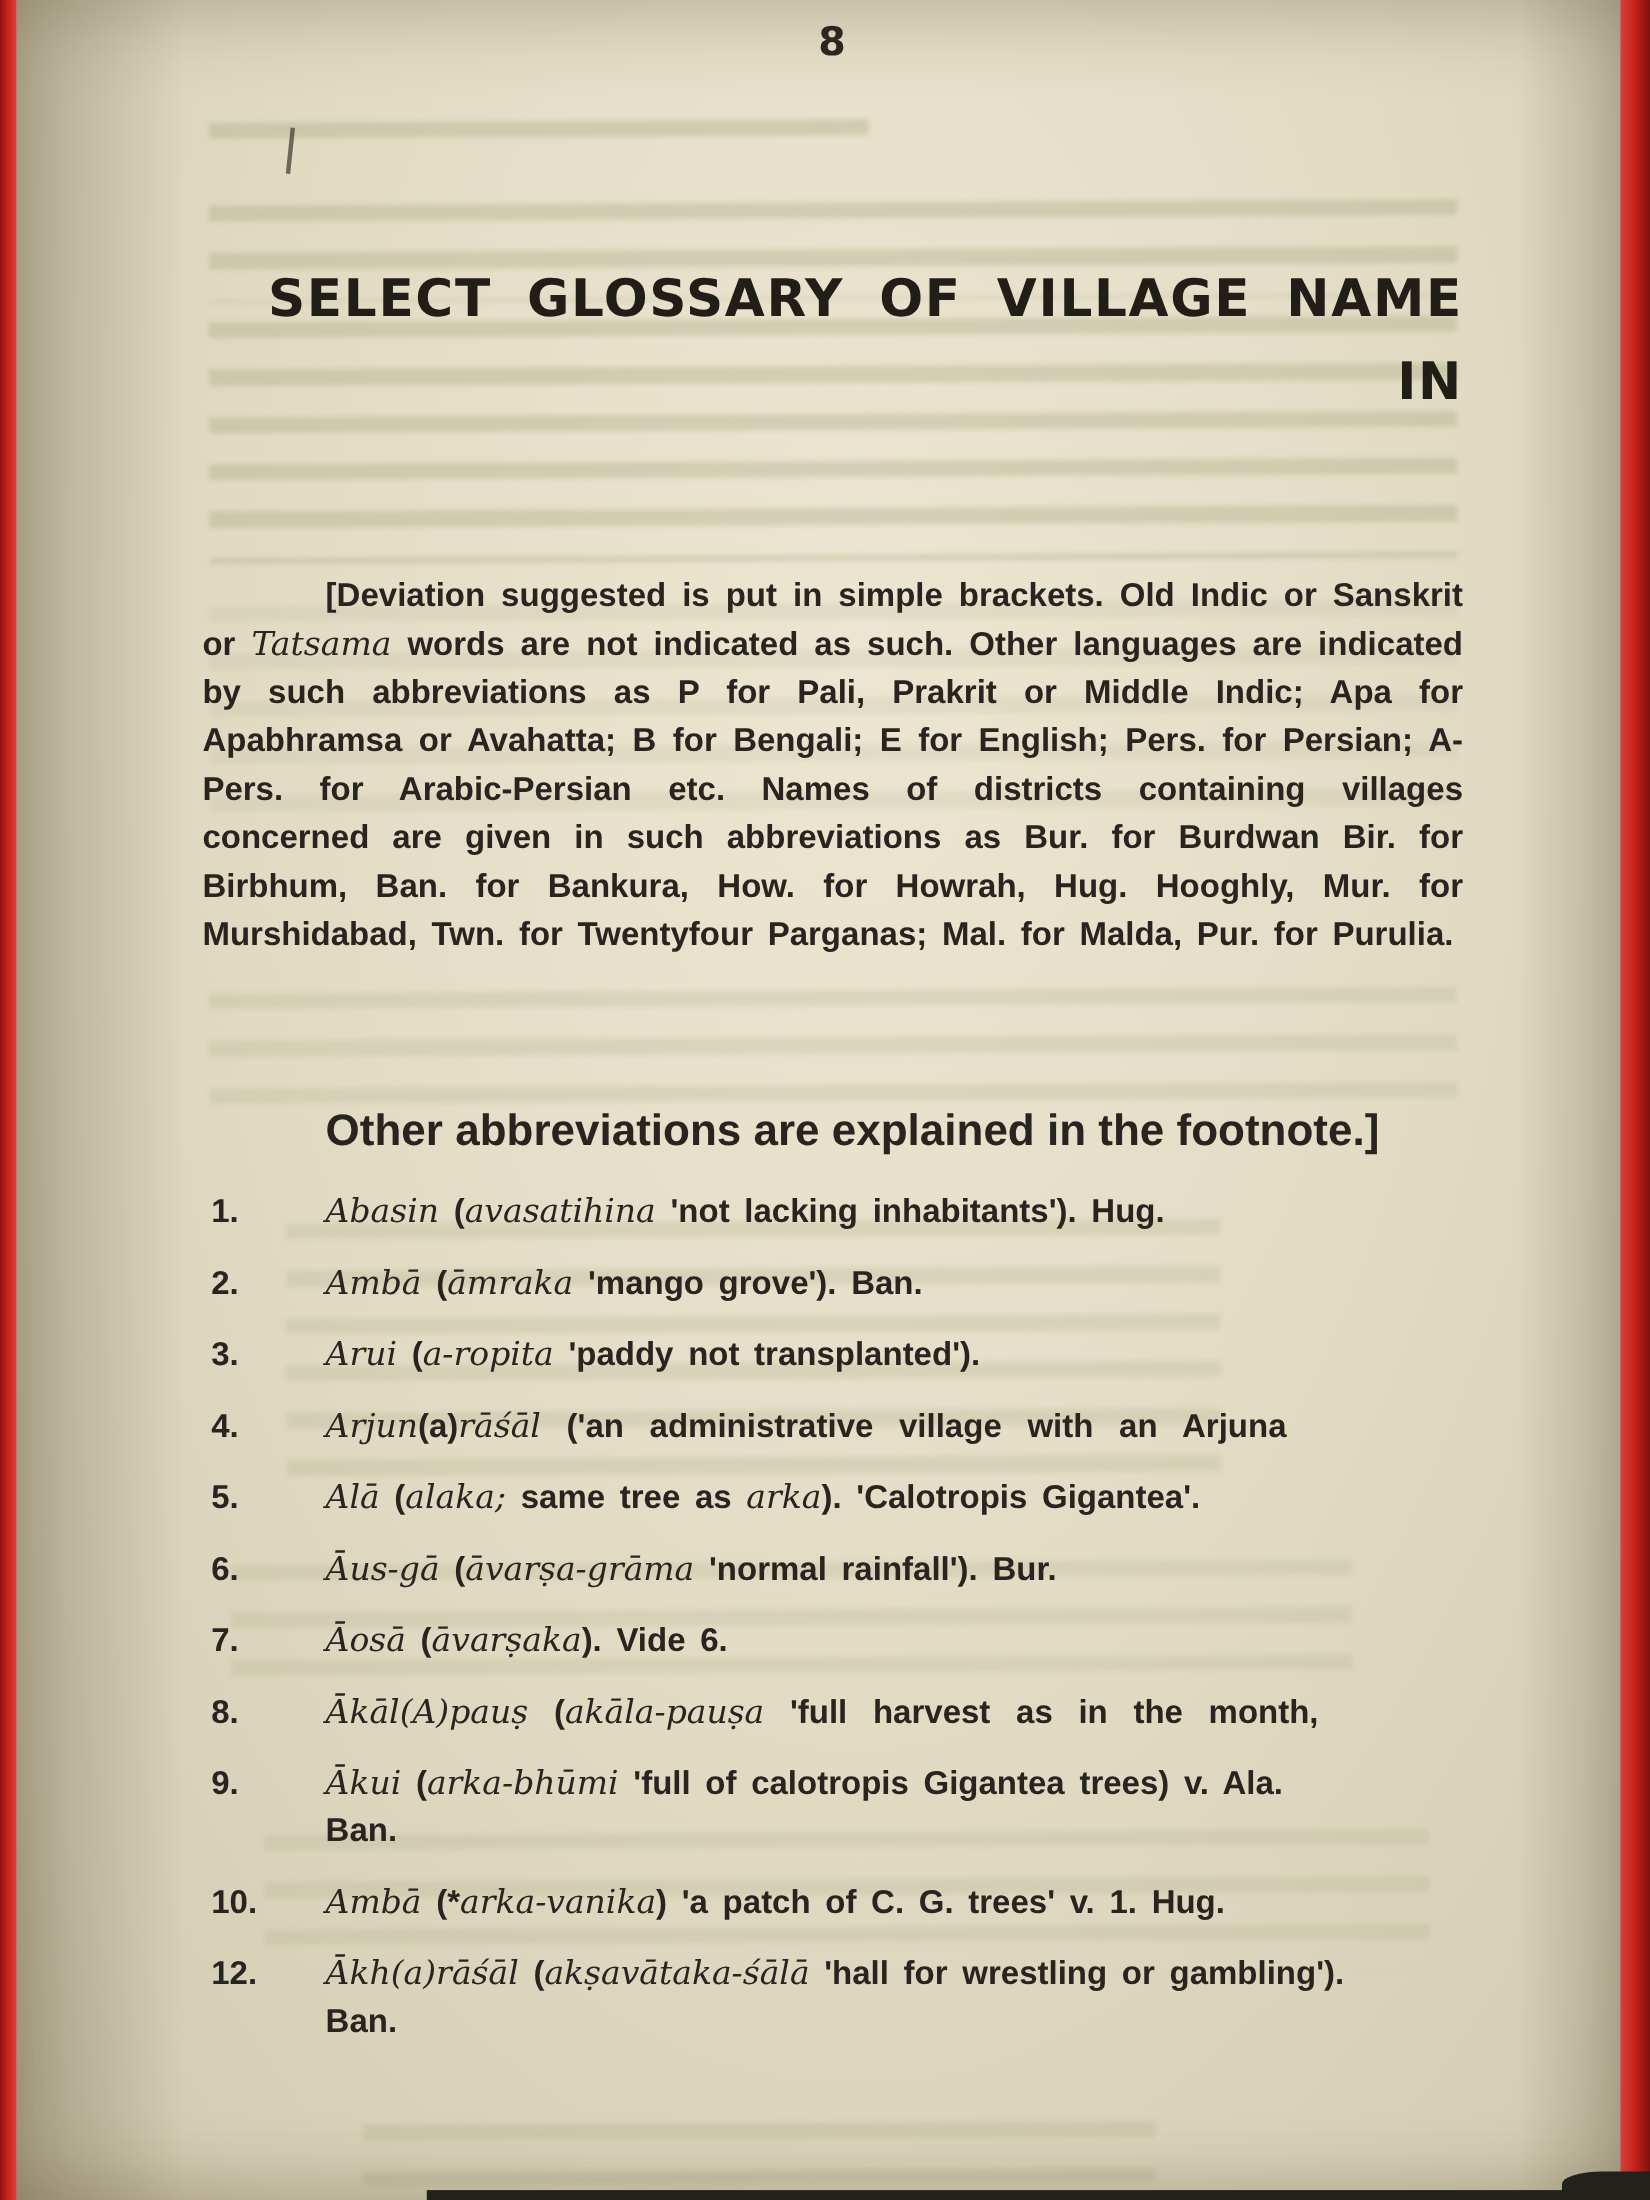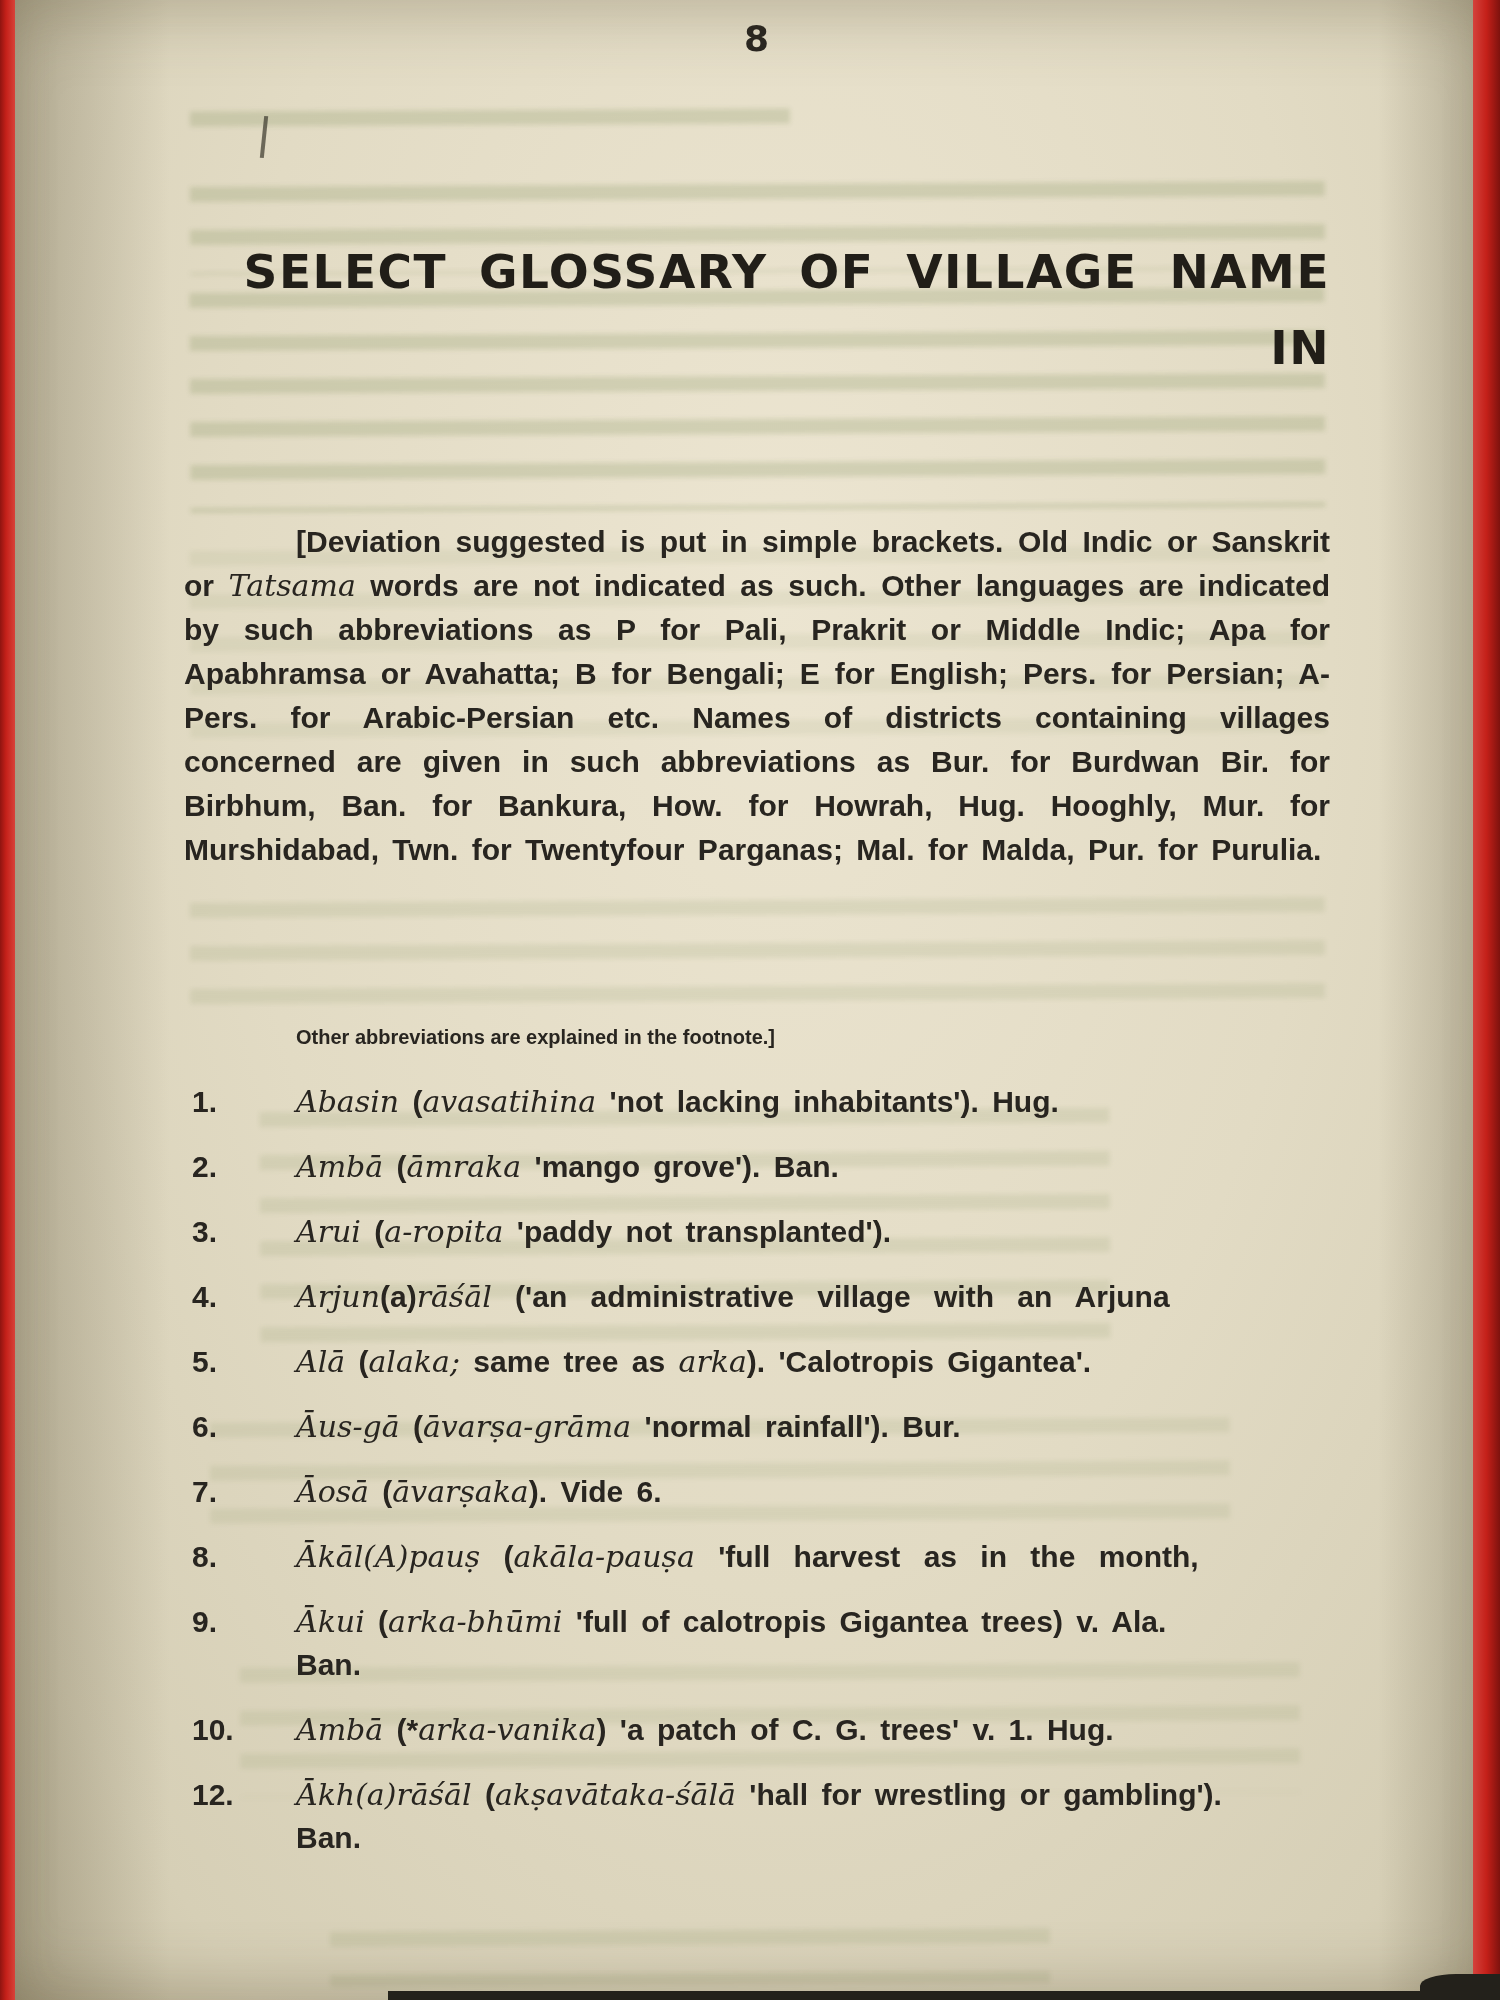--- a/index.html
+++ b/index.html
@@ -33,21 +33,21 @@
 
   .content{position:absolute;left:184px;top:0;width:1146px;z-index:3;color:var(--ink,#282520);}
   .page-number{position:absolute;top:18px;left:0;width:100%;text-align:center;
     font:700 36px "DejaVu Sans",sans-serif;letter-spacing:1px;}
   .title{position:absolute;top:234px;left:0;width:100%;text-align:right;
     font-family:"DejaVu Sans","Liberation Sans",sans-serif;font-weight:800;
     font-size:47px;line-height:76px;letter-spacing:1.5px;word-spacing:14px;color:#211e18;}
   .intro{position:absolute;top:520px;left:0;width:100%;
     font-size:30px;line-height:44px;font-weight:700;text-align:justify;
     word-spacing:5px;text-indent:112px;}
-  .abbrev{position:absolute;top:1006px;left:112px;font-size:20px;font-weight:700;margin-top:20px;}
+  .abbrev{position:absolute;top:1006px;left:112px;font-size:40px;font-weight:700;}
   .entries{position:absolute;top:1080px;left:0;width:100%;}
   .entry{display:flex;margin-bottom:22px;font-size:30px;line-height:43px;}
   .entry-num{flex:0 0 112px;width:112px;font-weight:700;padding-left:8px;}
   .entry-body{flex:1;text-align:justify;word-spacing:5px;}
   .entry:nth-child(4) .entry-body,
   .entry:nth-child(8) .entry-body{word-spacing:15px;}
   .ro{font-weight:700;font-family:"Liberation Sans","DejaVu Sans",sans-serif;}
   .it{font-style:italic;font-weight:500;font-family:"DejaVu Serif","Liberation Serif",serif;}
 </style>
 </head>

